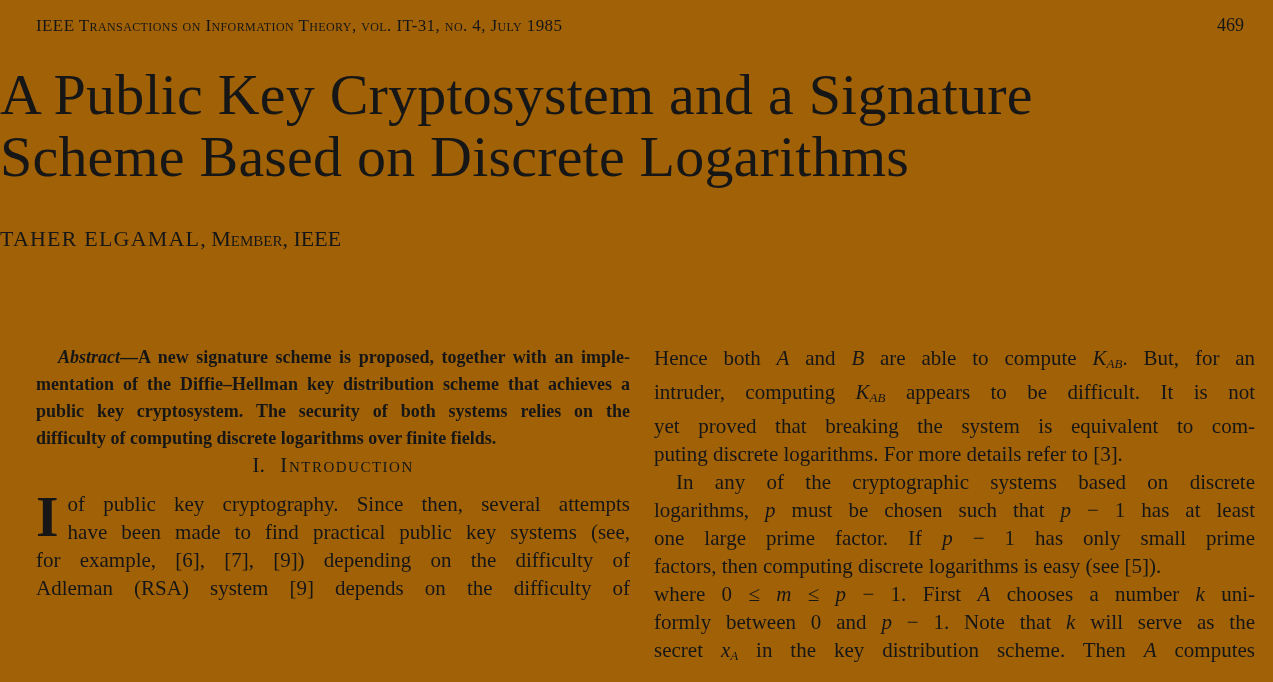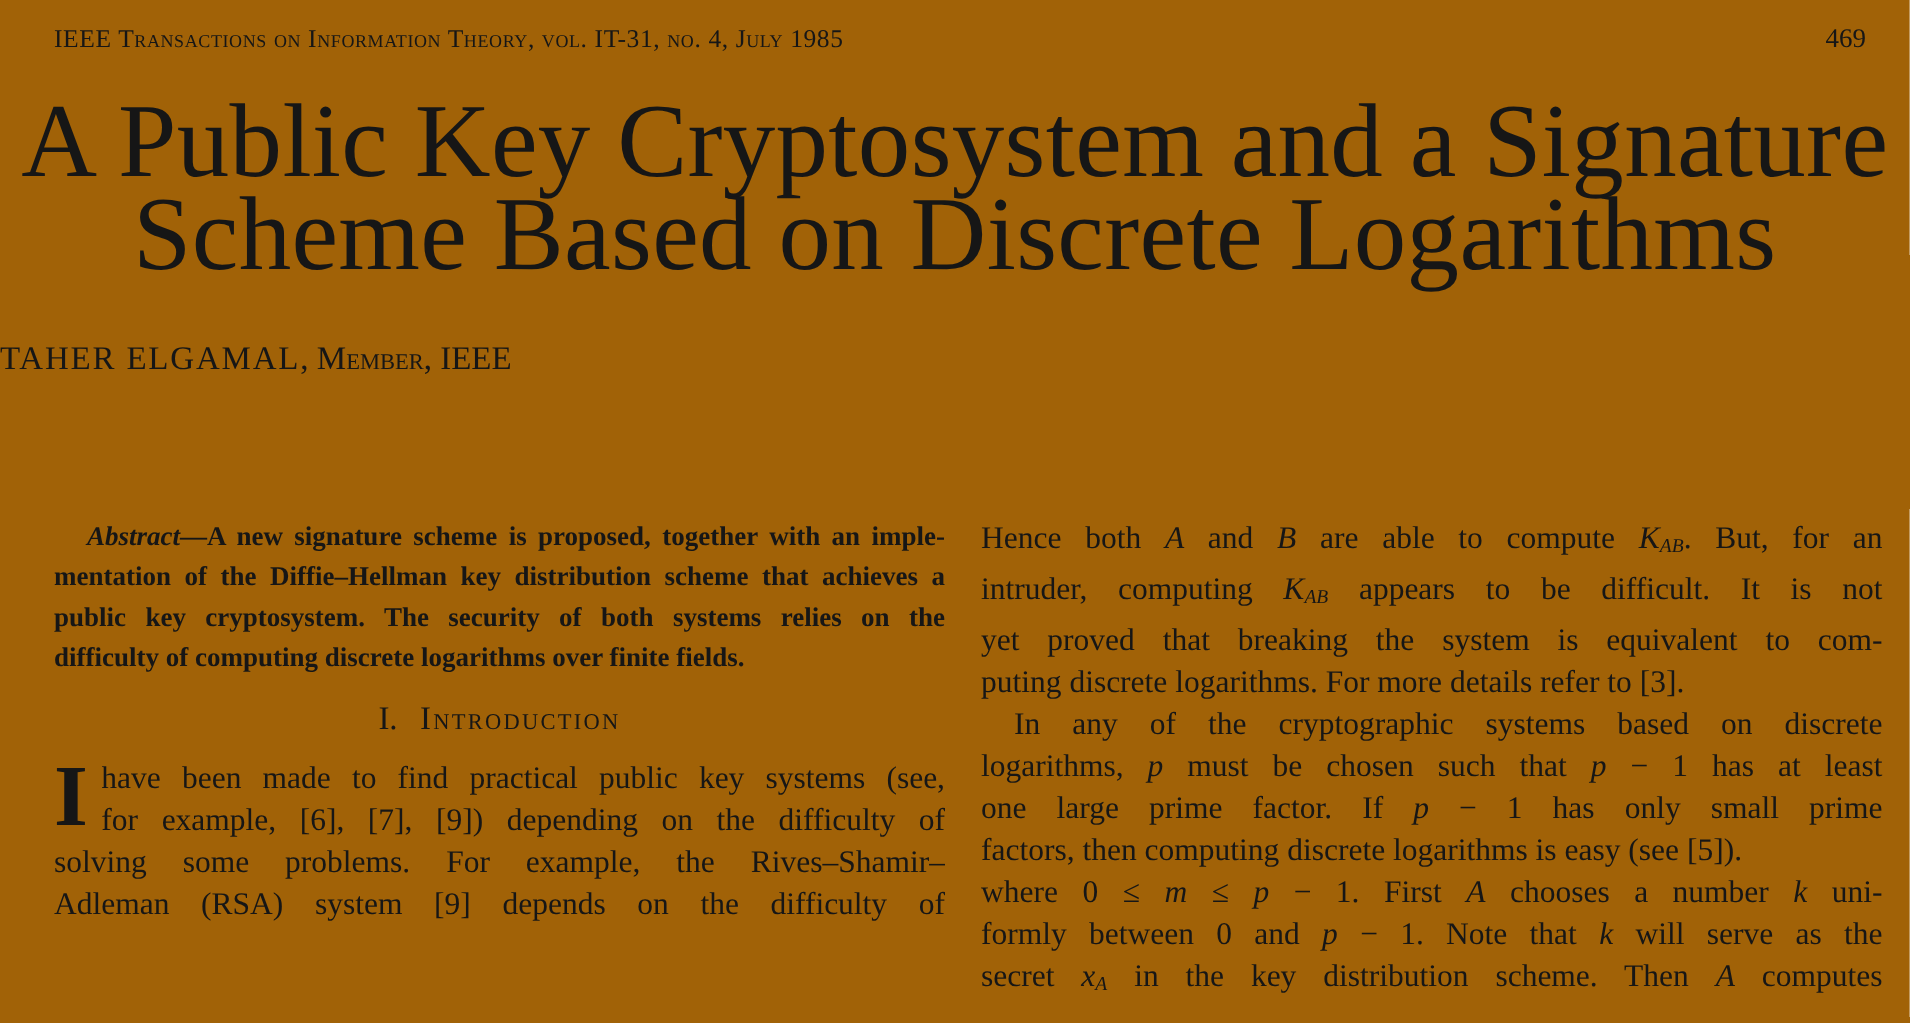--- a/index.html
+++ b/index.html
@@ -5,38 +5,38 @@
   * { margin:0; padding:0; box-sizing:border-box; }
   html,body { width:1273px; height:682px; }
   body { background:#ffffff; font-family:"Liberation Serif", serif; color:#161616; overflow:hidden; }
   .page { position:relative; width:1273px; height:682px; background:#a16207; }
 
   .header-row { position:absolute; top:15px; left:36px; right:29px;
                 display:flex; justify-content:space-between; align-items:baseline; }
   .journal { font-variant:small-caps; font-size:17px; letter-spacing:0.4px; }
   .page-number { font-size:18px; }
 
-  .title { position:absolute; top:64px; left:0; width:100%; text-align:center;
-           font-weight:normal; font-size:70px; line-height:62px; letter-spacing:0.2px; }
+  .title { position:absolute; top:64px; left:0; width:100%; 
+           font-weight:normal; font-size:58px; line-height:62px; letter-spacing:0.2px; }
   .title .tline { display:block; }
 
   .author { position:absolute; top:226px; left:0; width:100%; text-align:left; font-size:22px; }
   .author-name { letter-spacing:1.2px; }
   .sc { font-variant:small-caps; }
 
   .columns { position:absolute; top:344px; left:36px; display:flex; gap:24px; }
   .col.left  { width:594px; }
   .col.right { width:601px; }
 
   .line { font-size:21px; line-height:28px; text-align:justify; text-align-last:justify;
           overflow:hidden; }
   .line.noj { text-align-last:auto; }
   .line.indent { padding-left:22px; }
 
-  .abstract { margin-bottom:14px; font-weight:bold; }
+  .abstract { font-weight:bold; }
   .abstract .line { font-size:18px; line-height:27px; }
 
   .heading { text-align:center; font-size:22px; line-height:25px; margin-bottom:13px; }
   .heading .num { margin-right:15px; }
   .heading .sc { letter-spacing:1.5px; }
 
   .dropcap { float:left; font-size:58px; line-height:54px; height:54px;
              padding-right:9px; font-weight:bold; }
 
   .it  { font-style:italic; }
@@ -63,23 +63,23 @@
     <div class="col left" id="col-left">
         <div class="abstract">
           <div class="line indent"><span class="it">Abstract</span><span>—A new signature scheme is proposed, together with an imple-</span></div>
           <div class="line"><span>mentation of the Diffie–Hellman key distribution scheme that achieves a</span></div>
           <div class="line"><span>public key cryptosystem. The security of both systems relies on the</span></div>
           <div class="line noj"><span>difficulty of computing discrete logarithms over finite fields.</span></div>
         </div>
         <div class="heading"><span class="num">I.</span><span class="sc">Introduction</span></div>
         <div class="para">
           <span class="dropcap">I</span>
+          <div class="line"><span>of public key cryptography. Since then, several attempts</span></div>
           <div class="line"><span>have been made to find practical public key systems (see,</span></div>
           <div class="line"><span>for example, [6], [7], [9]) depending on the difficulty of</span></div>
-          <div class="line"><span>solving some problems. For example, the Rives–Shamir–</span></div>
           <div class="line"><span>Adleman (RSA) system [9] depends on the difficulty of</span></div>
         </div>
       </div>
     <div class="col right" id="col-right">
         <div class="para">
           <div class="line"><span>Hence both </span><span class="it">A</span><span> and </span><span class="it">B</span><span> are able to compute </span><span class="it">K</span><span class="it sub">AB</span><span>. But, for an</span></div>
           <div class="line"><span>intruder, computing </span><span class="it">K</span><span class="it sub">AB</span><span> appears to be difficult. It is not</span></div>
           <div class="line"><span>yet proved that breaking the system is equivalent to com-</span></div>
           <div class="line noj"><span>puting discrete logarithms. For more details refer to [3].</span></div>
         </div>

